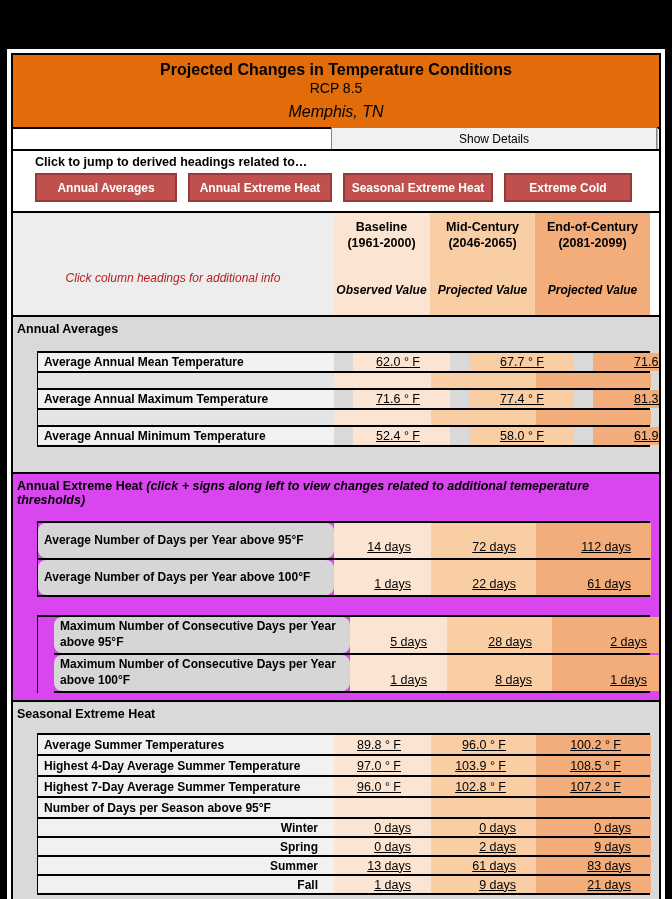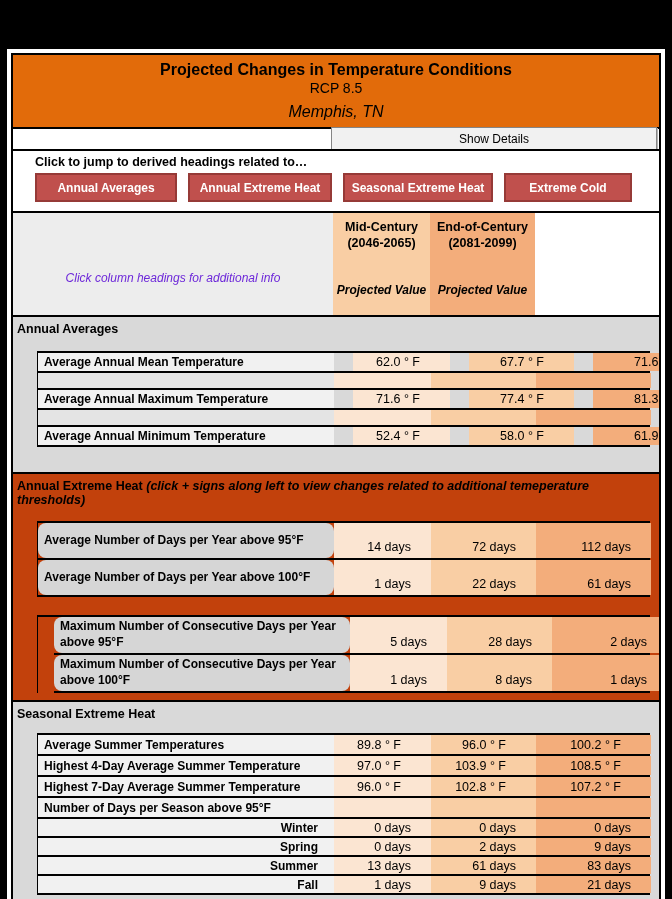--- a/index.html
+++ b/index.html
@@ -28,37 +28,37 @@
 
   
   .grid { display: grid; grid-template-columns: 296px 97px 105px 115px; }
   .c-base { background: #FBE5D2; }
   .c-mid  { background: #F9CEA4; }
   .c-end  { background: #F3AD7B; }
 
   
   .sec-cols { height: 102px; flex: none; }
   .sec-cols .grid { height: 100%; grid-template-columns: 320px 97px 105px 115px; }
-  .colhint { background: #EDEDED; display: flex; align-items: flex-end; justify-content: center; padding-bottom: 30px; font-size: 12px; font-style: italic; color: #6d28d9; }
+  .colhint { background: #EDEDED; display: flex; align-items: flex-end; justify-content: center; padding-bottom: 30px; font-size: 12px; font-style: italic; color: #b91c1c; }
   .colhead { display: flex; flex-direction: column; align-items: center; padding: 7px 2px 18px 2px; text-align: center; cursor: pointer; }
   .colhead .t { font-size: 12.5px; font-weight: bold; line-height: 1.25; white-space: pre-line; }
   .colhead .s { font-size: 12px; font-weight: bold; font-style: italic; margin-top: auto; line-height: 1.2; }
 
   
   .section { flex: none; padding-top: 5px; }
   .sec-aa { height: 157px; background: #D9D9D9; border-top: 2px solid #000; }
-  .sec-aeh { height: 228px; background: #c2410c; border-top: 2px solid #000; }
+  .sec-aeh { height: 228px; background: #d946ef; border-top: 2px solid #000; }
   .sec-seh { flex: 1 1 auto; background: #D9D9D9; border-top: 2px solid #000; }
   .sec-title { font-size: 12.5px; font-weight: bold; padding-left: 4px; color: #000; }
   .sec-title .note { font-weight: bold; font-style: italic; }
 
   .tbl { margin-left: 24px; width: 613px; border-top: 2px solid #000; border-left: 1px solid #000; }
   .row { border-bottom: 2px solid #000; }
   .cell-label { background: #F1F1F1; font-size: 12px; font-weight: bold; display: flex; align-items: center; padding-left: 6px; color: #000; }
-  .cell-val { font-size: 12.5px; color: #000; display: flex; align-items: center; justify-content: flex-end; }
+  .cell-val { font-size: 12.5px; color: #000; display: flex; align-items: center; justify-content: flex-end; text-decoration: underline; }
   .val-temp { padding-right: 30px; }
   .val-days { padding-right: 20px; }
 
   
   .sec-aa .tbl { margin-top: 15px; border-top: none; }
   .sec-aa .row { height: 22px; border-top: 2px solid #000; gap: 19px; }
   .sec-aa .spacer { height: 15px; }
   .sec-aa .spacer .cell-label { background: #E4E4E4; }
 
   
@@ -98,20 +98,26 @@
       <div class="nav-btn b1">Annual Averages</div>
       <div class="nav-btn b2">Annual Extreme Heat</div>
       <div class="nav-btn b3">Seasonal Extreme Heat</div>
       <div class="nav-btn b4">Extreme Cold</div>
     </div>
   </div>
 
   <div class="sec-cols">
     <div class="grid">
       <div class="colhint">Click column headings for additional info</div>
+      <div class="colhead c-base">
+        <div class="t">Baseline
+(1961-2000)</div>
+        <div class="s">Observed
+Value</div>
+      </div>
       <div class="colhead c-mid">
         <div class="t">Mid-Century
 (2046-2065)</div>
         <div class="s">Projected Value</div>
       </div>
       <div class="colhead c-end">
         <div class="t">End-of-Century
 (2081-2099)</div>
         <div class="s">Projected Value</div>
       </div>

